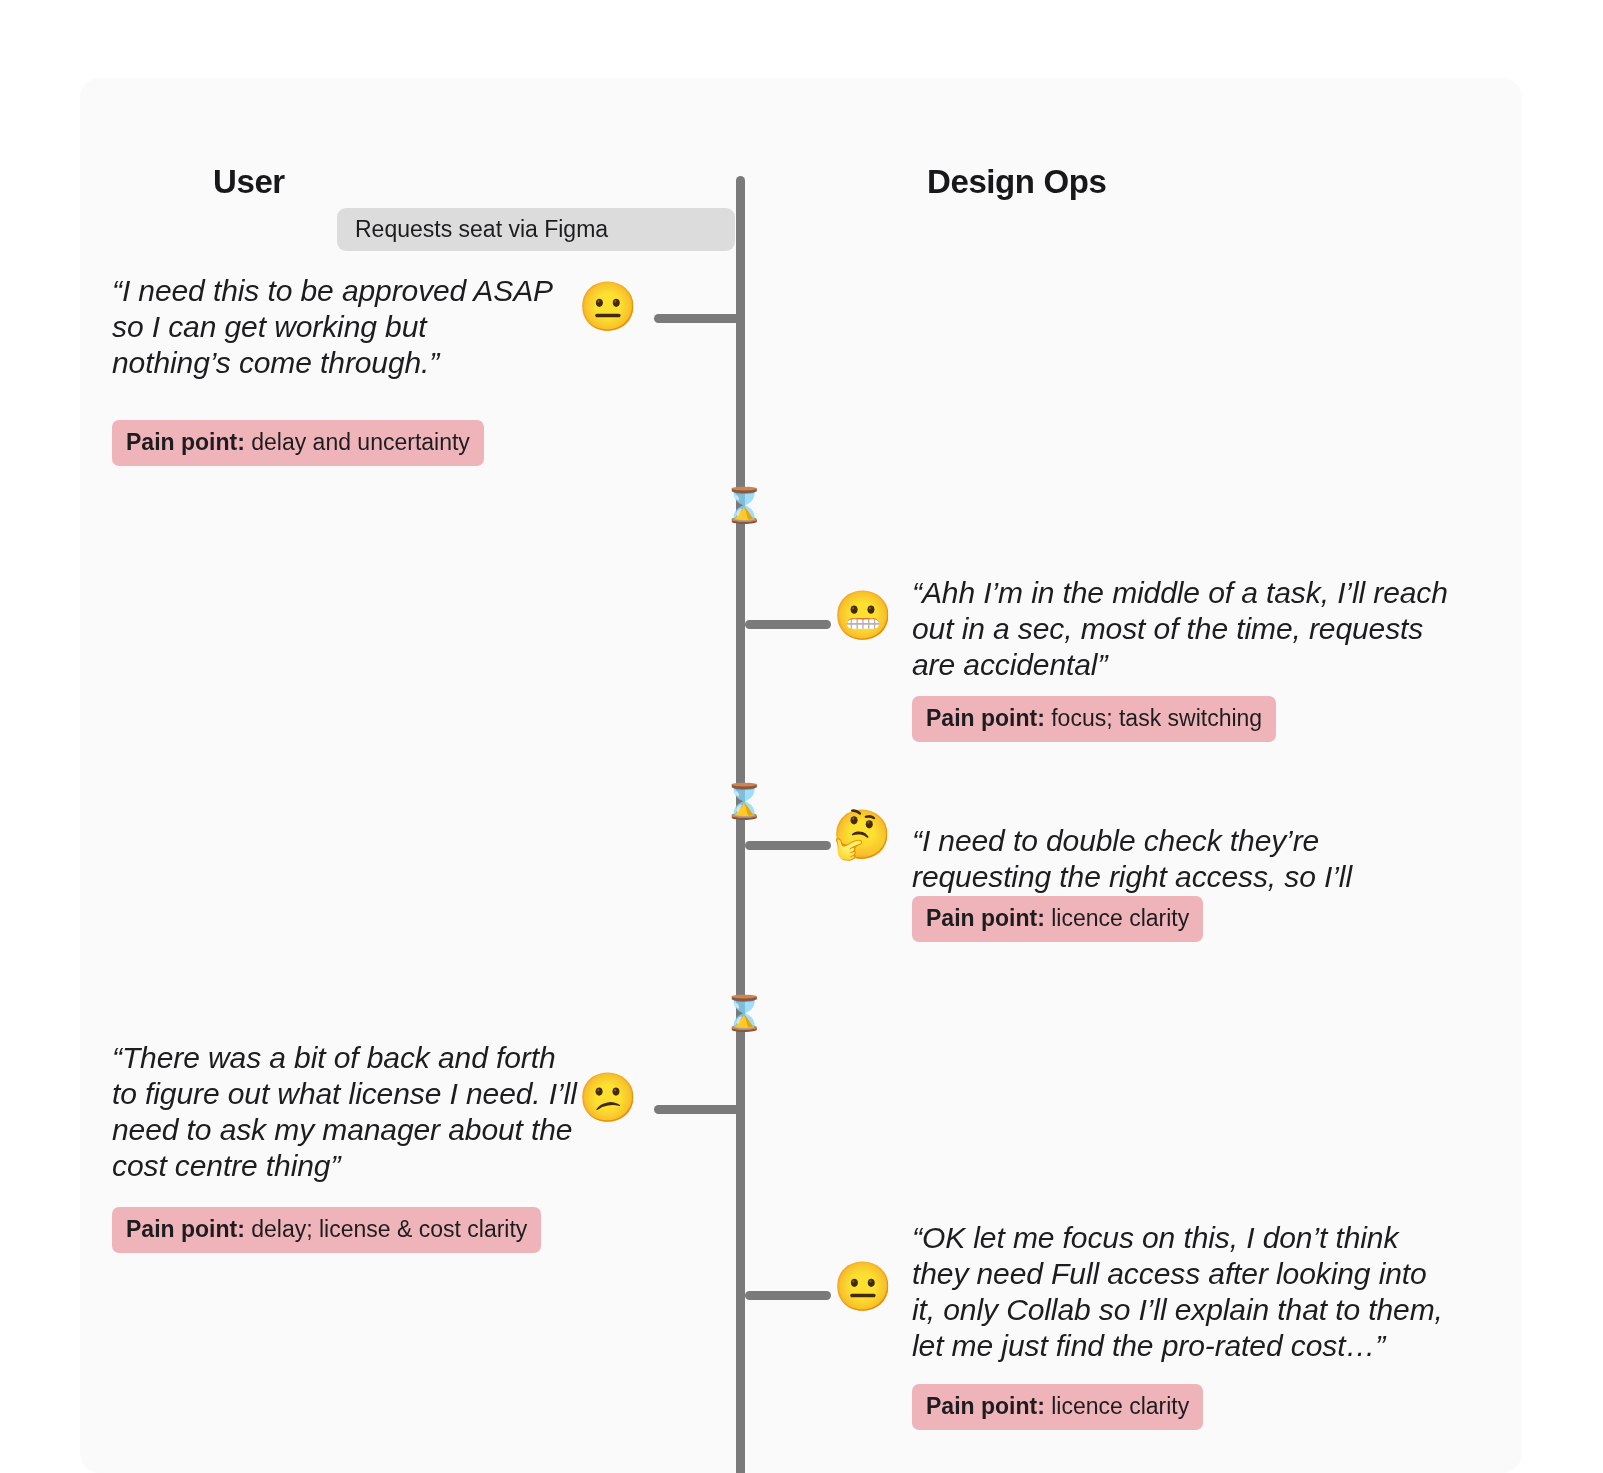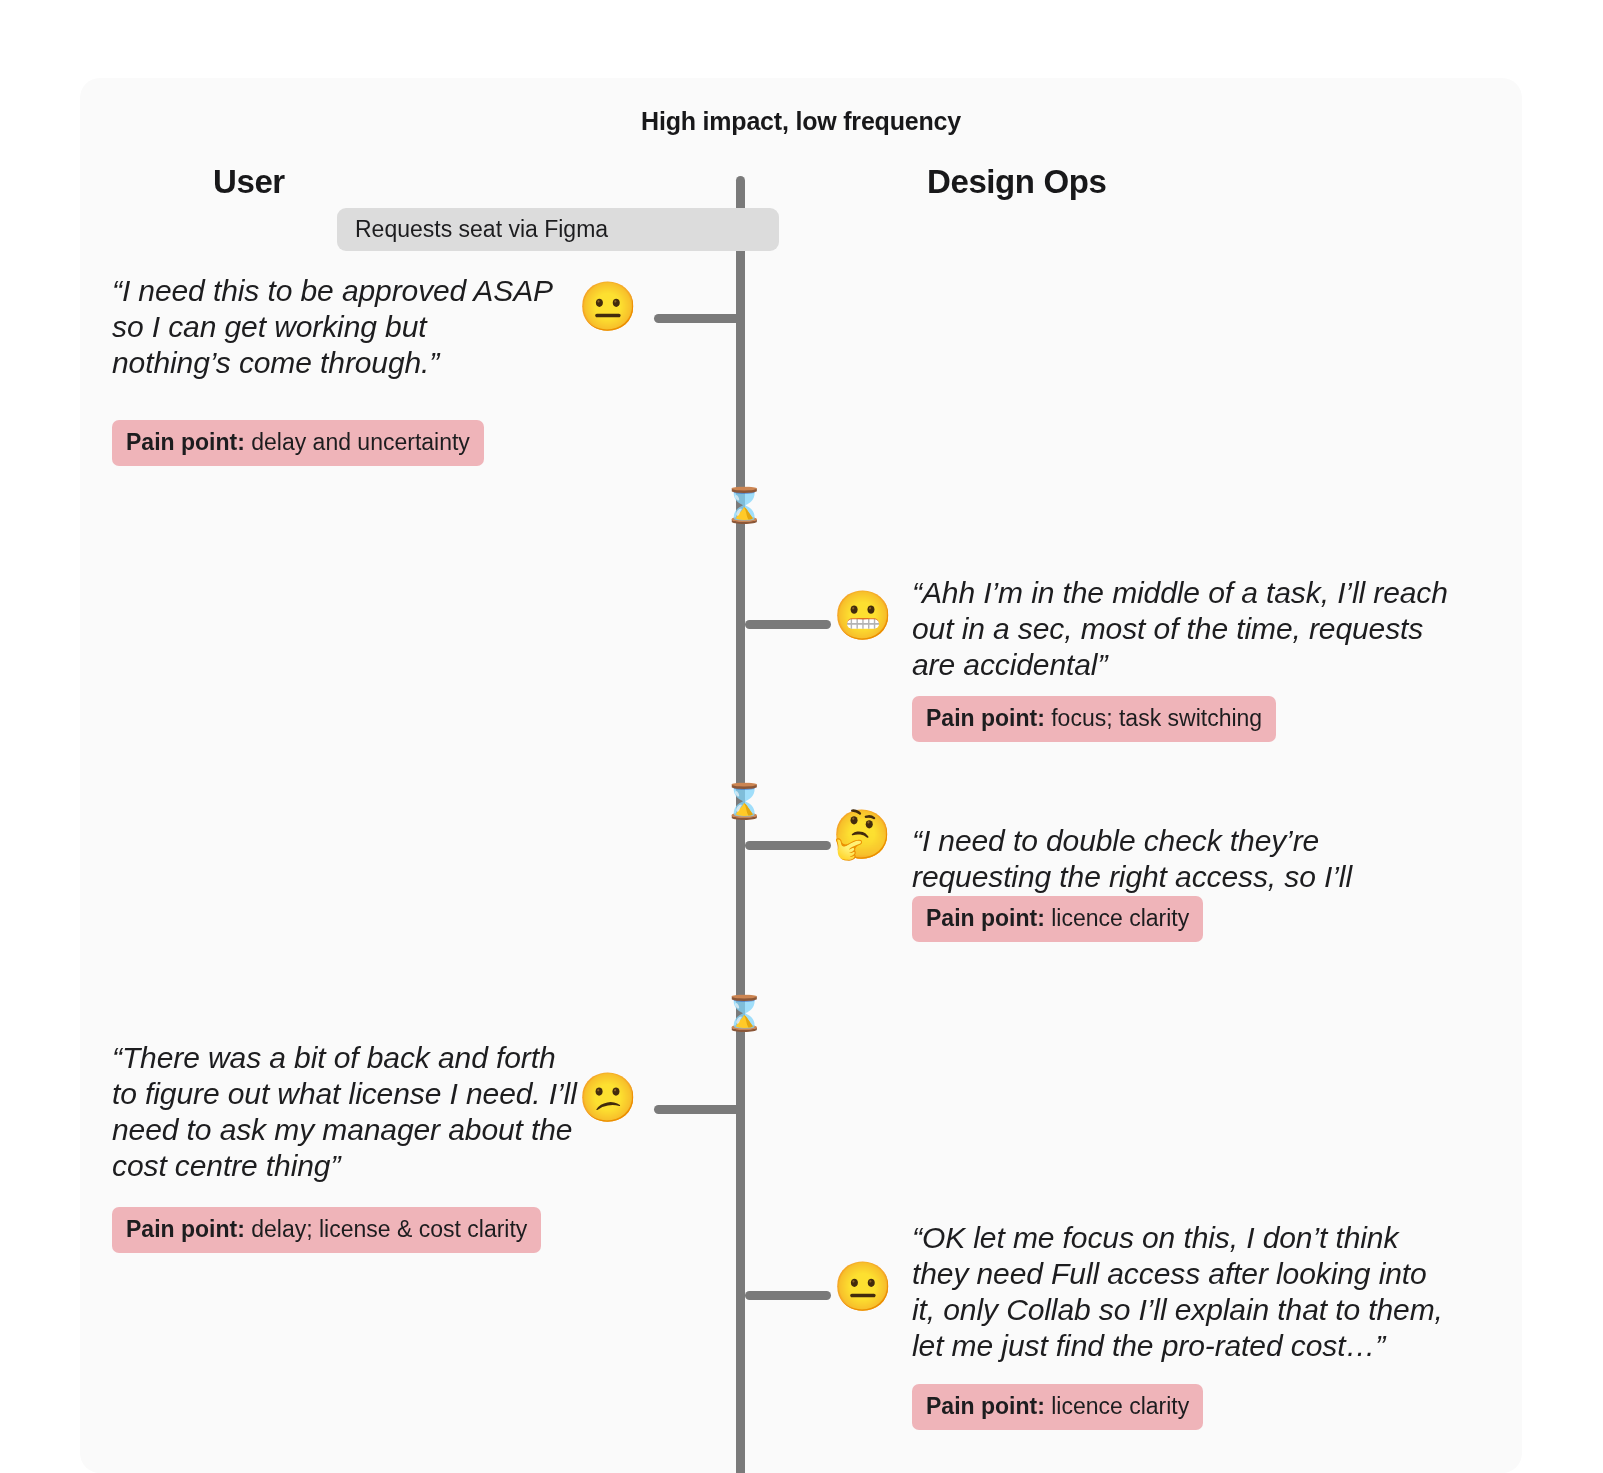--- a/index.html
+++ b/index.html
@@ -75,21 +75,21 @@
     text-align: center;
     font-size: 34px;
     line-height: 1;
   }
 
   
   .step-chip {
     position: absolute;
     left: 257px;
     top: 130px;
-    width: 442px;
+    width: 398px;
     height: 43px;
     background: #dcdcdc;
     border-radius: 9px;
     display: flex;
     align-items: center;
     padding-left: 18px;
     box-sizing: border-box;
     font-size: 23px;
     color: #1d1d1f;
   }
@@ -127,21 +127,20 @@
   
   .left-quote  { text-align: left; }
 </style>
 </head>
 <body>
 
 <div id="root">
 
   <div class="board">
 
-    <div class="board-title">High impact, low frequency</div>
     <div class="lane-title user">User</div>
     <div class="lane-title ops">Design Ops</div>
 
     <div class="timeline"></div>
 
     <div class="step-chip">Requests seat via Figma</div>
 
     <div class="connector" style="left:574px; top:236px; width:86px;"></div>
     <div class="entry">
       <div class="emoji" style="left:498px; top:205px;">😐</div>

